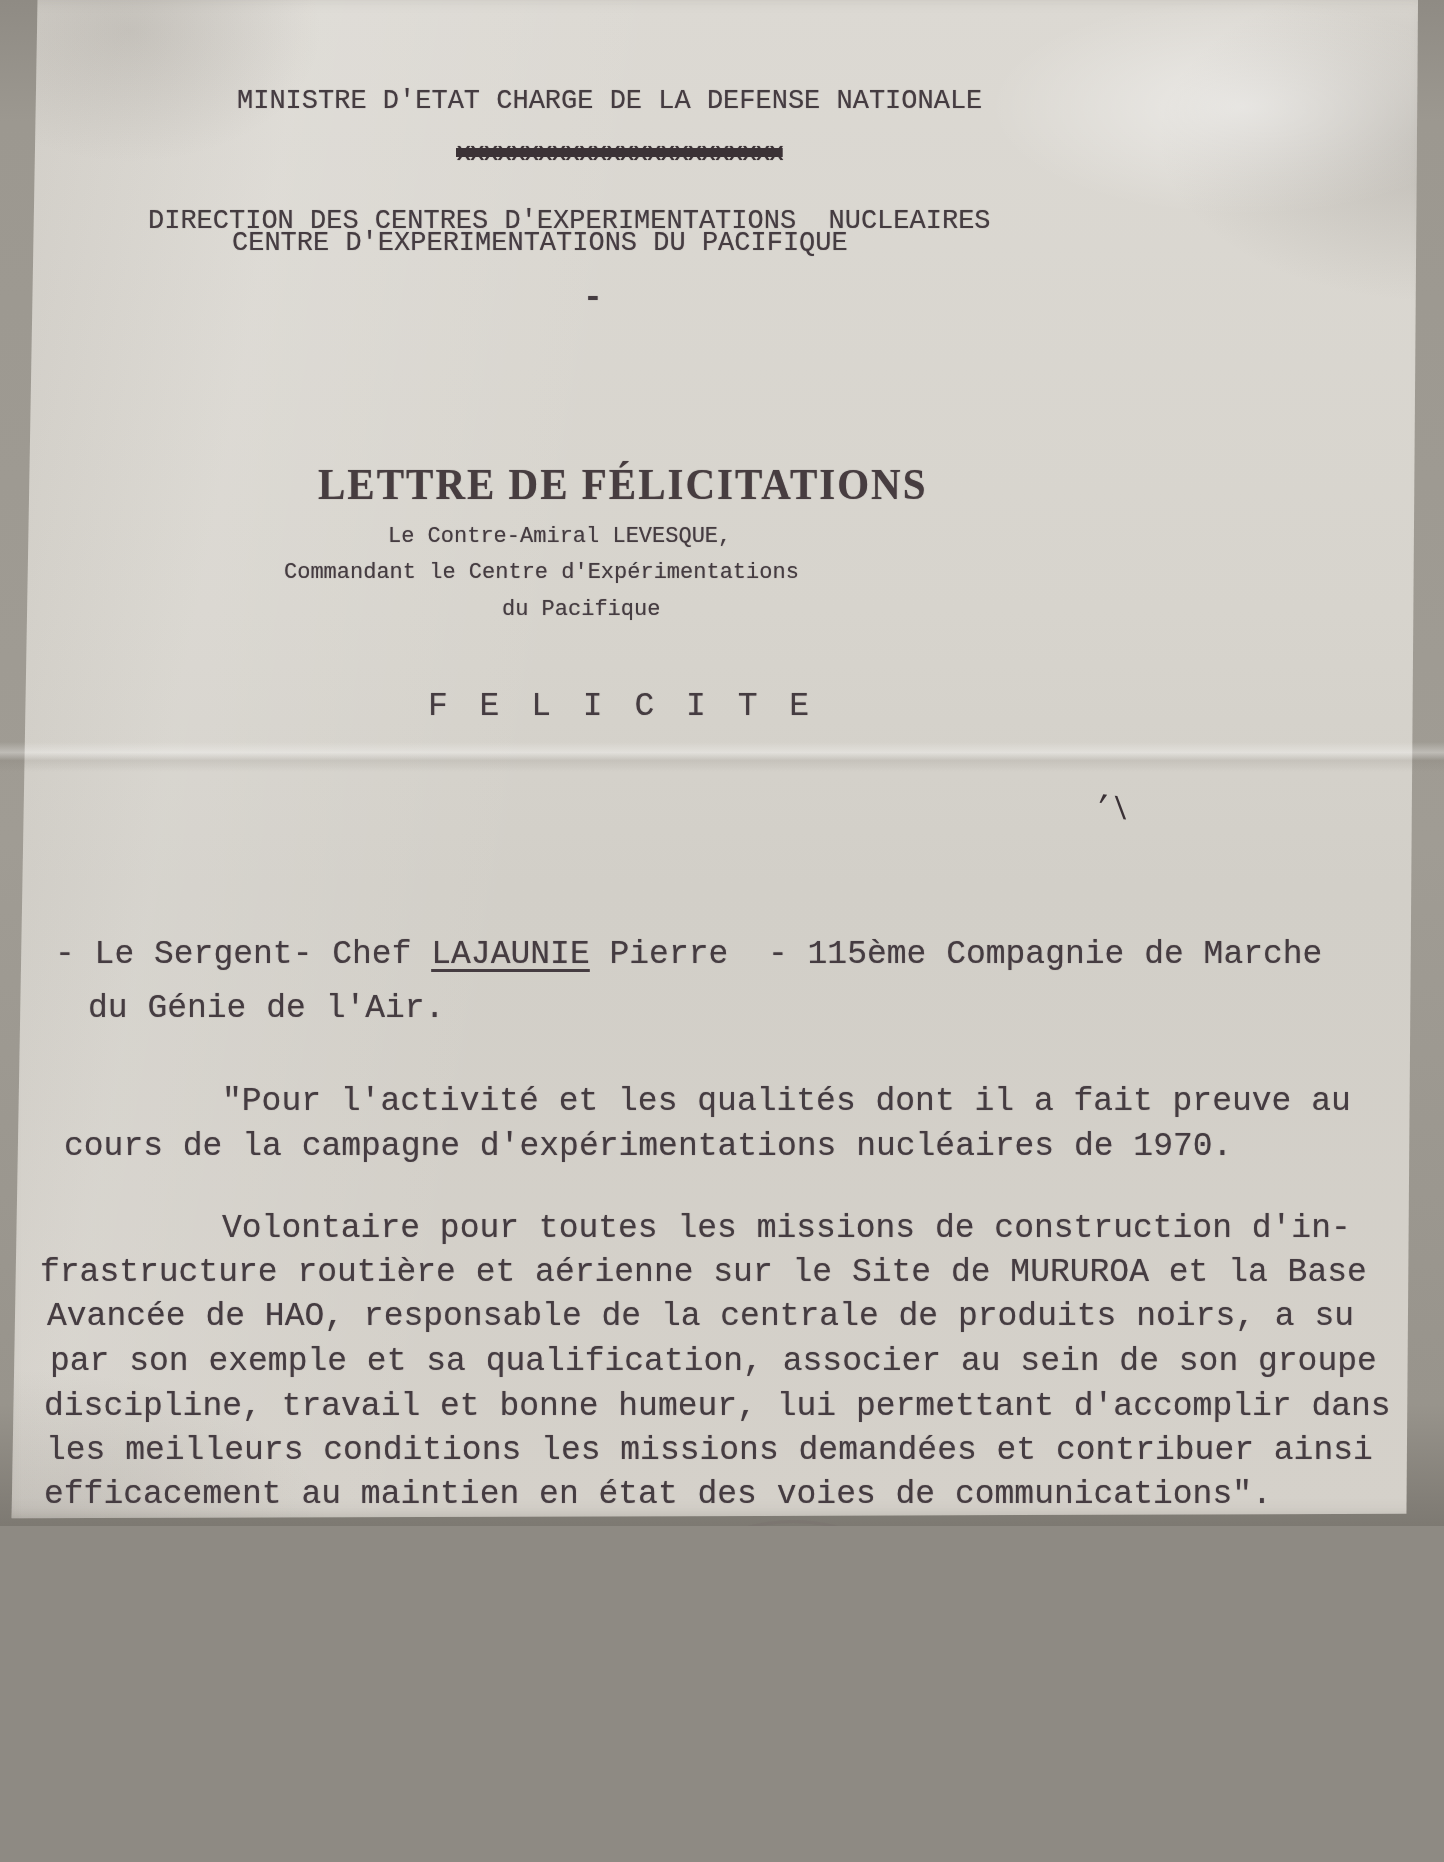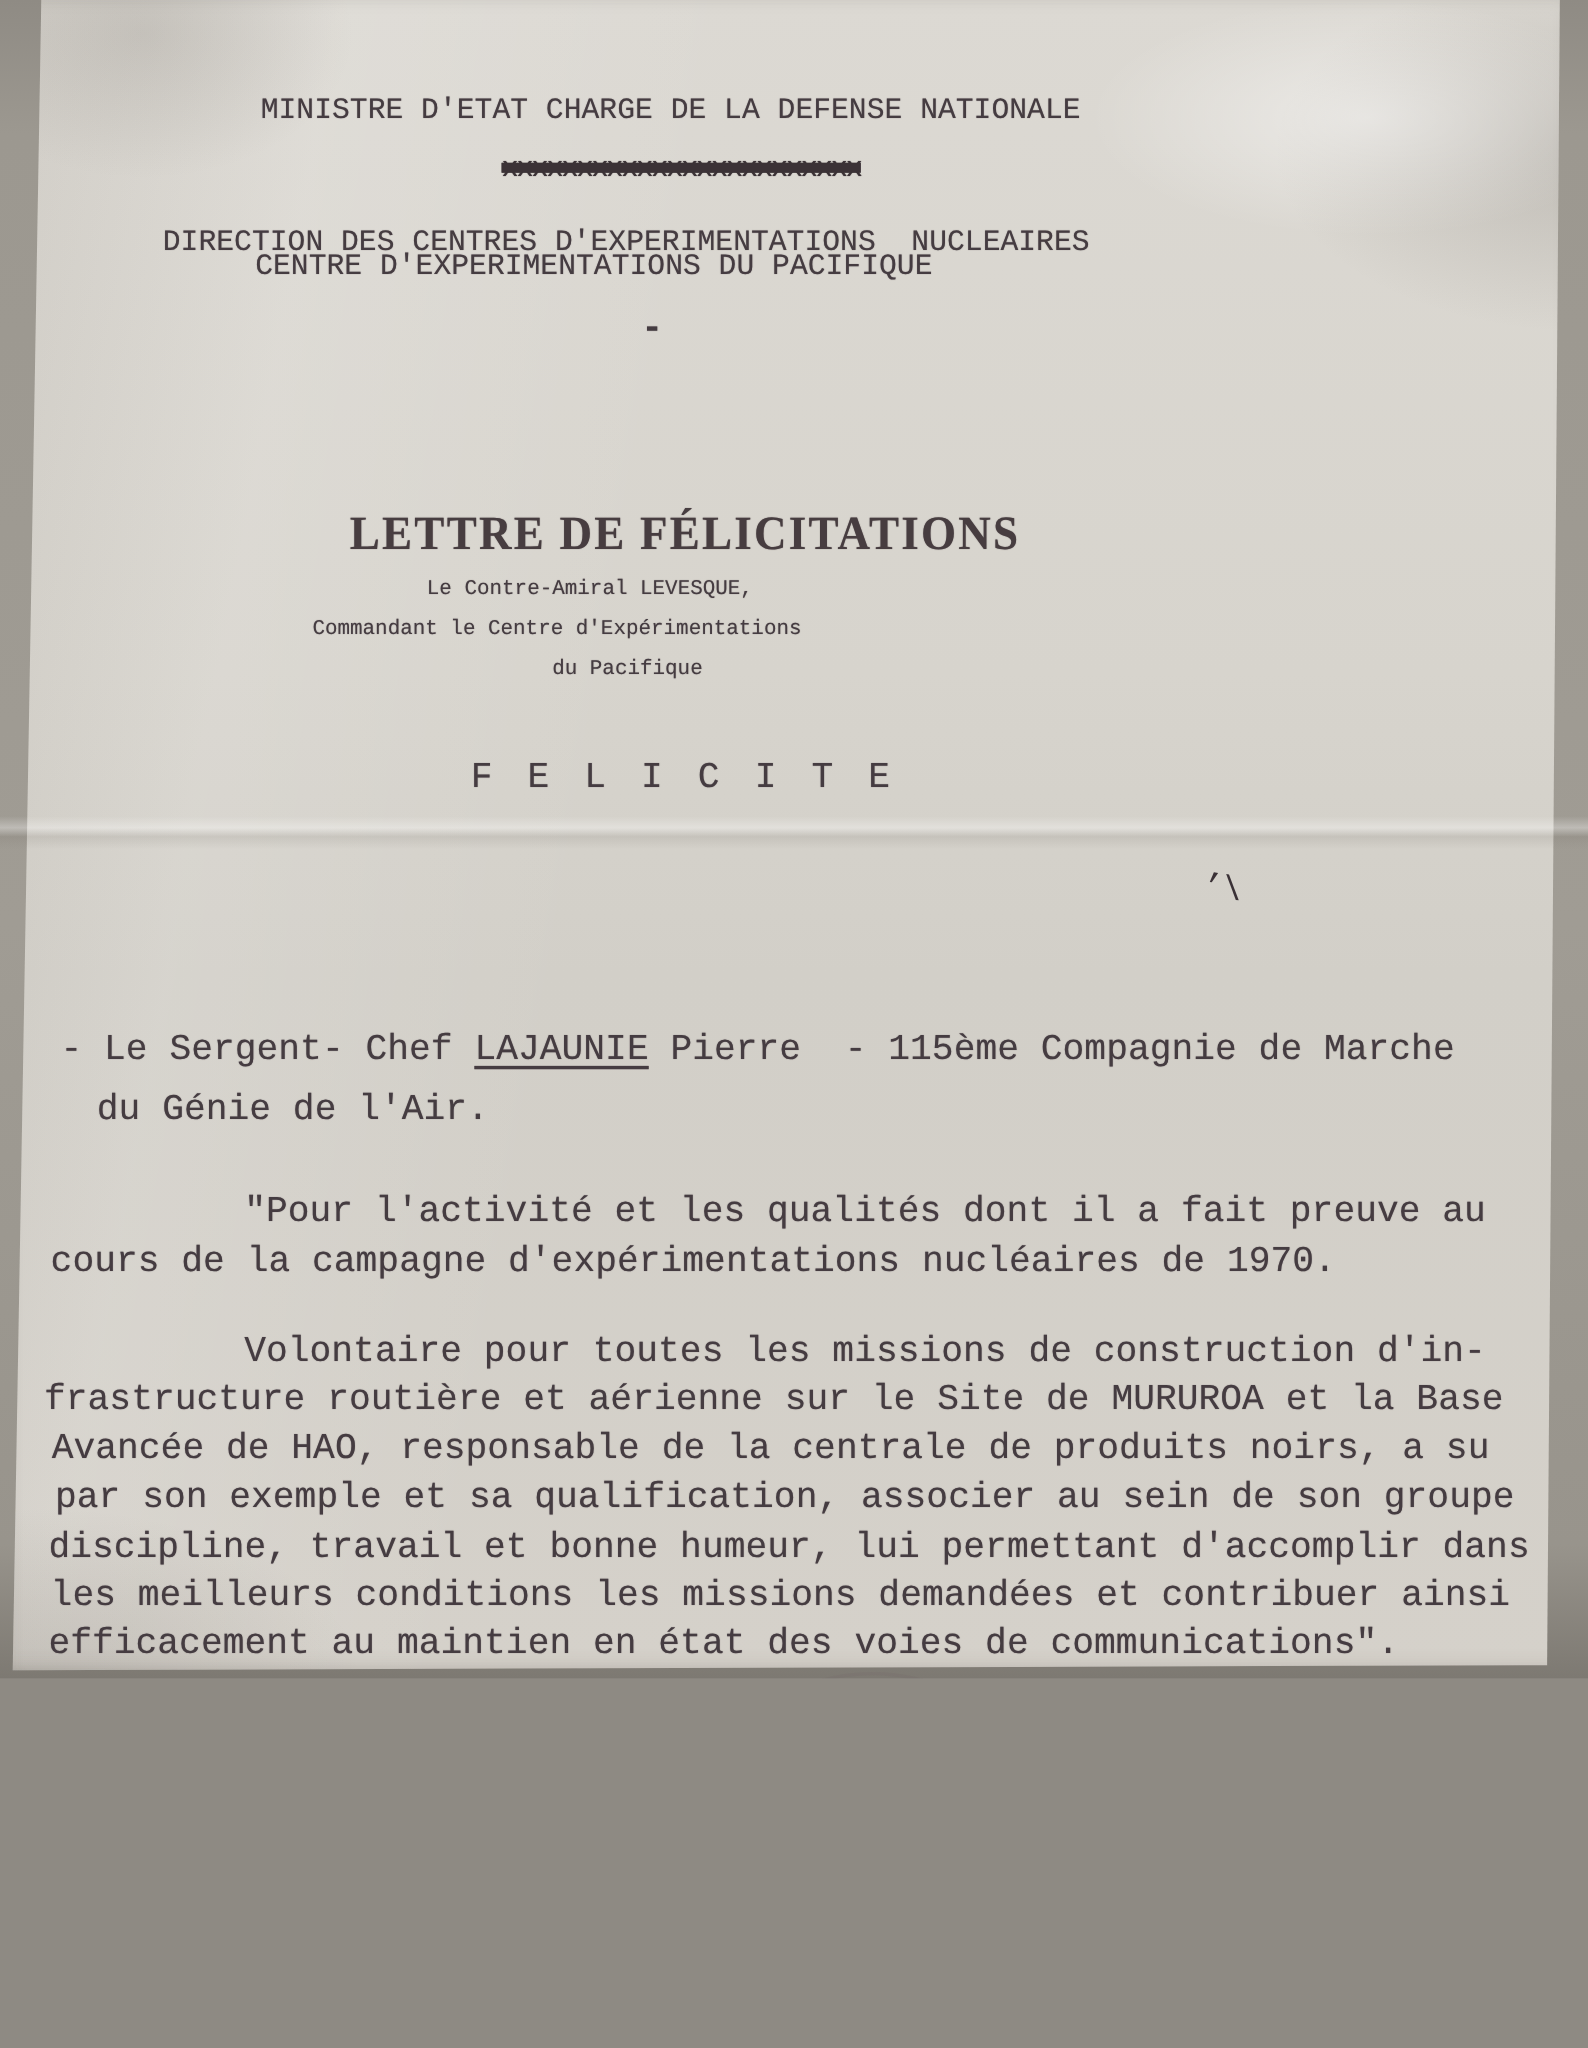--- a/index.html
+++ b/index.html
@@ -21,21 +21,21 @@
     box-shadow: inset -20px 0 24px -14px rgba(80,74,66,0.35),
                 inset 14px 0 20px -14px rgba(80,74,66,0.30),
                 inset 0 -16px 20px -10px rgba(80,74,66,0.30);
   }
   .crease{
     position:absolute;left:0;top:742px;width:100%;height:30px;
     background:linear-gradient(180deg, rgba(255,255,255,0) 0%, rgba(255,255,255,0.32) 35%, rgba(110,104,96,0.14) 62%, rgba(255,255,255,0) 100%);
   }
   .typed{position:absolute;white-space:pre;color:#453c41;text-shadow:0 0 1px rgba(70,58,66,0.55);}
   .t27{font-size:27px;}
-  .t30{font-size:19px;font-family:Liberation Mono, monospace;}
+  .t30{font-size:22px;font-family:Liberation Mono, monospace;}
   .t33{font-size:33px;}
   .obliterated{
     position:absolute;left:456px;top:138px;font-size:26px;letter-spacing:-2px;
     color:#3b3236;text-decoration:line-through;text-decoration-thickness:9px;
     text-shadow:0 0 1px rgba(59,50,54,0.9);
   }
   .title{
     position:absolute;left:318px;top:460px;
     font-family:"Liberation Serif",serif;font-weight:bold;font-size:41px;
     letter-spacing:2px;color:#473d40;transform:scaleY(1.06);
@@ -78,21 +78,21 @@
   <div class="typed t30" style="left:284px;top:560px;">Commandant le Centre d'Expérimentations</div>
   <div class="typed t30" style="left:502px;top:597px;">du Pacifique</div>
 
   <div class="typed t33 felicite" style="left:428px;top:688px;">F E L I C I T E</div>
   <div class="ink-mark">’\</div>
 
   <div class="typed t33" style="left:55px;top:936px;"><span>- Le Sergent- Chef </span><span class="underlined">LAJAUNIE</span><span> Pierre  - 115ème Compagnie de Marche</span></div>
   <div class="typed t33" style="left:88px;top:990px;">du Génie de l'Air.</div>
 
   <div class="typed t33" style="left:222px;top:1083px;">"Pour l'activité et les qualités dont il a fait preuve au</div>
-  <div class="typed t33" style="left:46px;top:1128px;">cours de la campagne d'expérimentations nucléaires de 1970.</div>
+  <div class="typed t33" style="left:64px;top:1128px;">cours de la campagne d'expérimentations nucléaires de 1970.</div>
 
   <div class="typed t33" style="left:222px;top:1210px;">Volontaire pour toutes les missions de construction d'in-</div>
   <div class="typed t33" style="left:40px;top:1254px;">frastructure routière et aérienne sur le Site de MURUROA et la Base</div>
   <div class="typed t33" style="left:47px;top:1298px;">Avancée de HAO, responsable de la centrale de produits noirs, a su</div>
   <div class="typed t33" style="left:50px;top:1343px;">par son exemple et sa qualification, associer au sein de son groupe</div>
   <div class="typed t33" style="left:44px;top:1388px;">discipline, travail et bonne humeur, lui permettant d'accomplir dans</div>
   <div class="typed t33" style="left:46px;top:1432px;">les meilleurs conditions les missions demandées et contribuer ainsi</div>
   <div class="typed t33" style="left:44px;top:1476px;">efficacement au maintien en état des voies de communications".</div>
 
   <div class="typed t30" style="left:738px;top:1614px;">SP  39 300, le</div>

